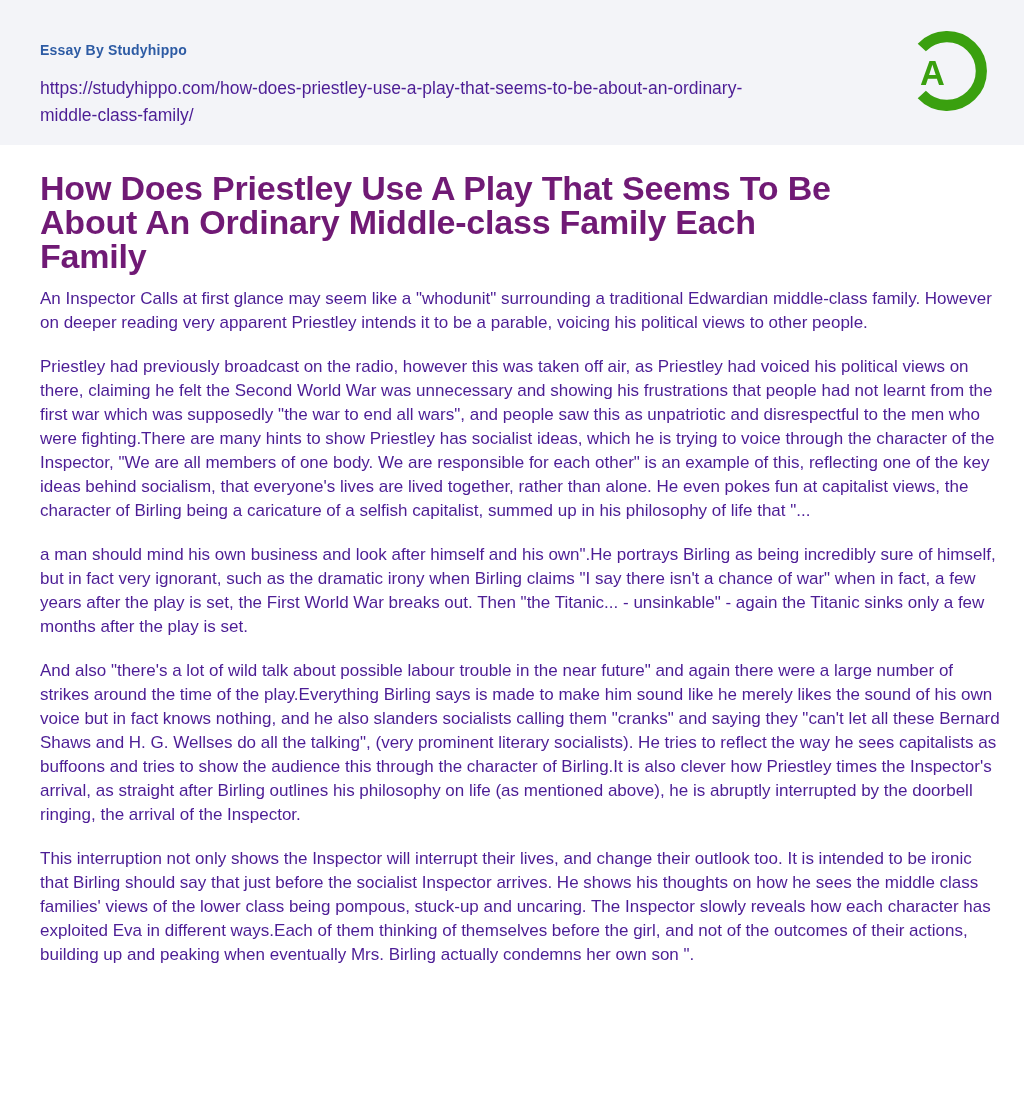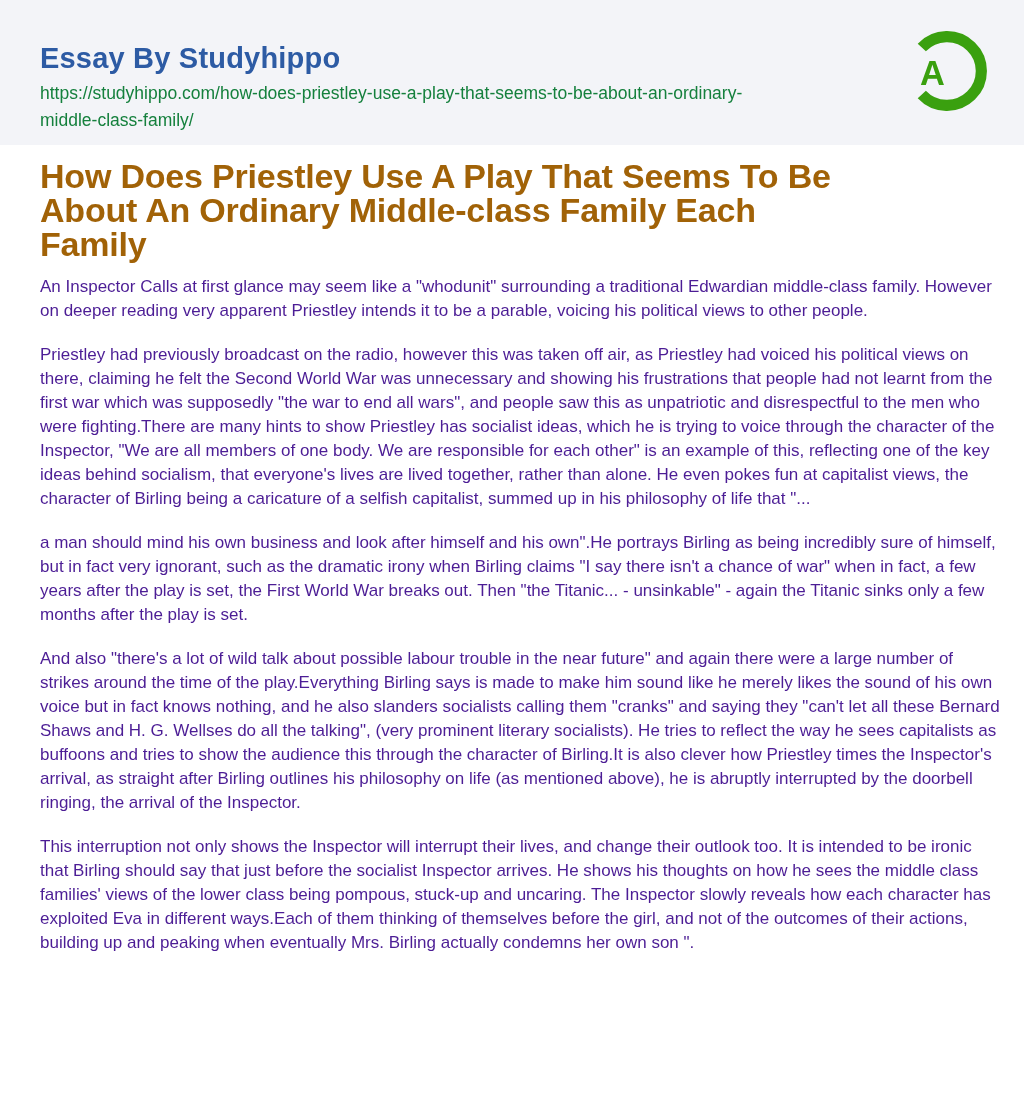--- a/index.html
+++ b/index.html
@@ -16,32 +16,32 @@
 
   
   .header {
     position: relative;
     width: 100%;
     height: 145px;
     background: #f3f4f8;
     padding: 42px 34px 0 40px;
   }
   .site-title {
-    margin: 0 0 5px 0;
-    font-size: 29px;
+    margin: 0 0 17px 0;
+    font-size: 14px;
     font-weight: bold;
     letter-spacing: 0.2px;
     color: #2d5ba4;
   }
   .source-url {
     display: block;
     max-width: 725px;
     font-size: 17.5px;
     line-height: 27px;
-    color: #15803d;
+    color: #4c1d95;
     text-decoration: none;
     cursor: pointer;
     word-wrap: normal;
   }
   .logo {
     position: absolute;
     top: 28px;
     right: 34px;
     width: 86px;
     height: 86px;
@@ -51,26 +51,26 @@
     font-family: "Liberation Sans", sans-serif;
     font-weight: bold;
     font-size: 40px;
   }
 
   
   .article {
     padding: 0 24px 0 40px;
   }
   .essay-title {
-    margin: 14px 0 14px 0;
+    margin: 26px 0 14px 0;
     font-size: 34px;
     line-height: 34px;
     font-weight: bold;
     letter-spacing: -0.2px;
-    color: #a16207;
+    color: #701a75;
   }
   .essay-title span { display: block; }
   .essay-paragraph {
     margin: 0 0 20px 0;
     max-width: 960px;
     font-size: 17px;
     line-height: 24px;
     color: #4c1d95;
   }
 </style>

